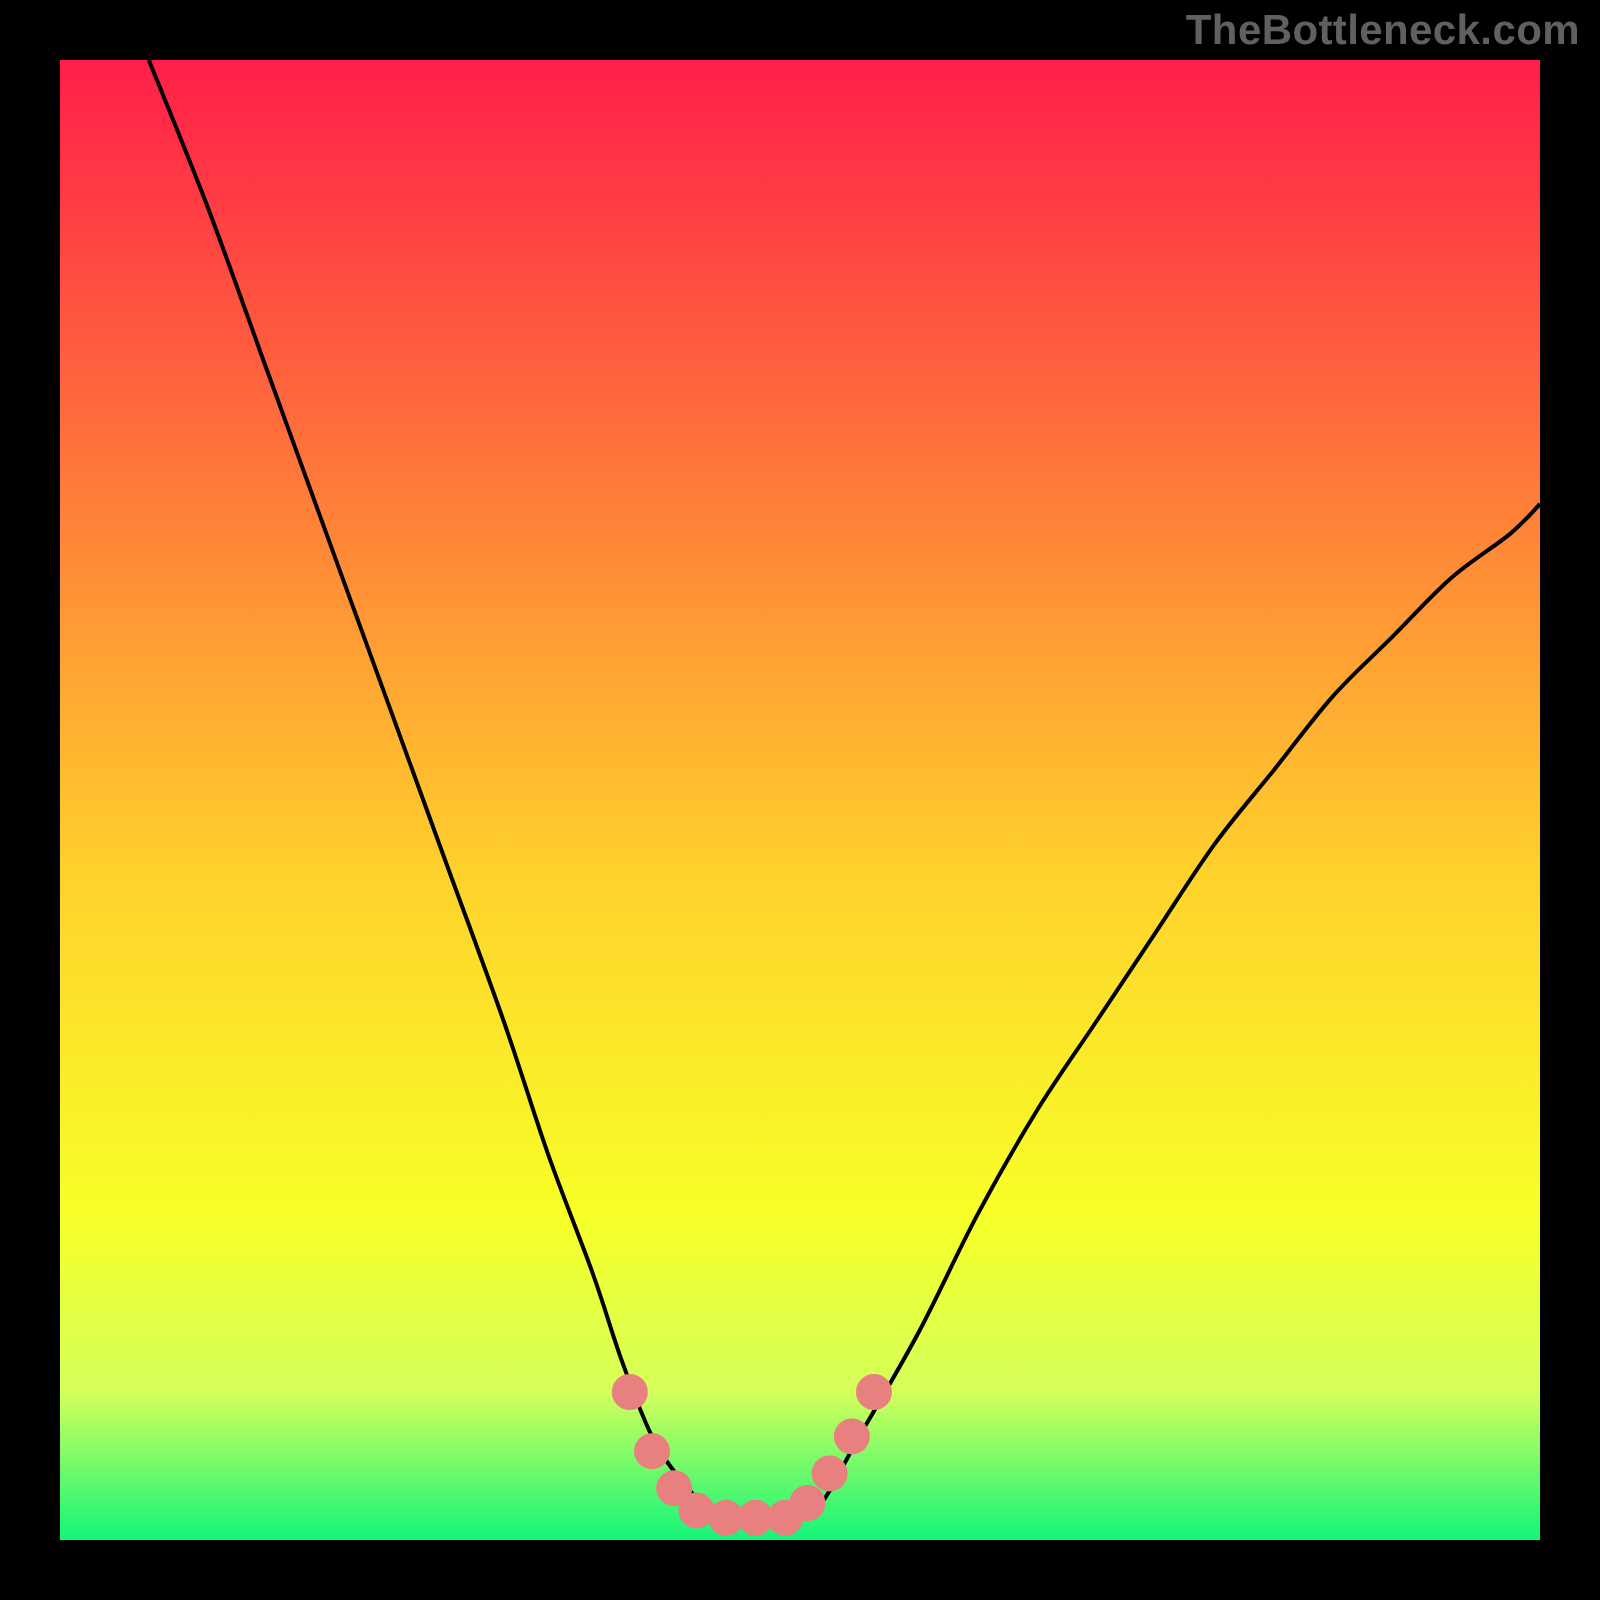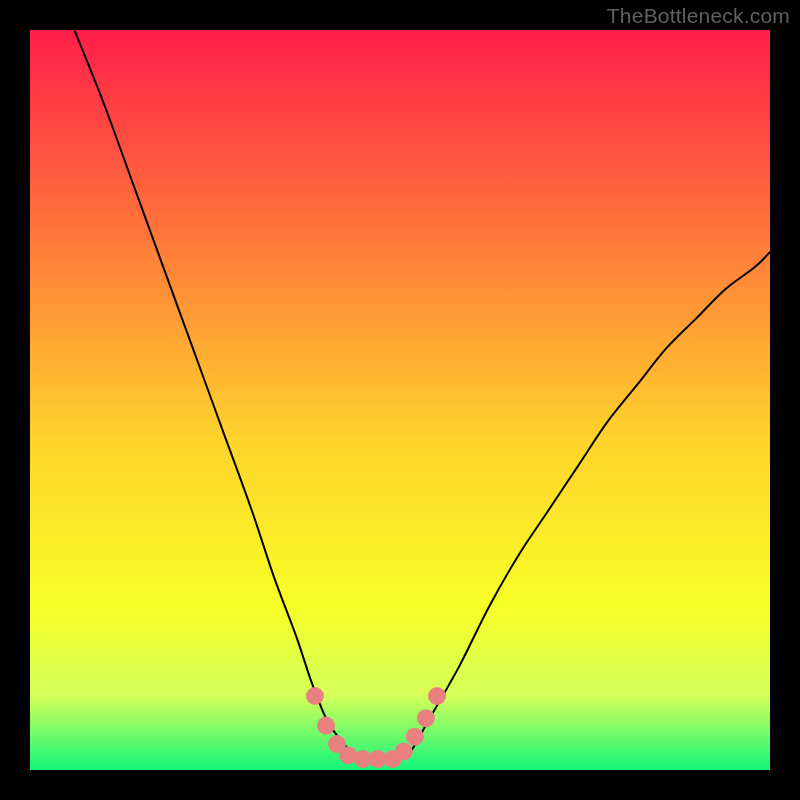--- a/index.html
+++ b/index.html
@@ -18,21 +18,21 @@
     width: 800px;
     height: 800px;
     background: #000;
   }
   .watermark {
     position: absolute;
     top: 4px;
     right: 10px;
     color: #606060;
     font-size: 21px;
-    font-weight: 400;
+    font-weight: 700;
     letter-spacing: 0.2px;
   }
   .plot-area {
     position: absolute;
     left: 30px;
     top: 30px;
     width: 740px;
     height: 740px;
   }
   .plot-area svg {

